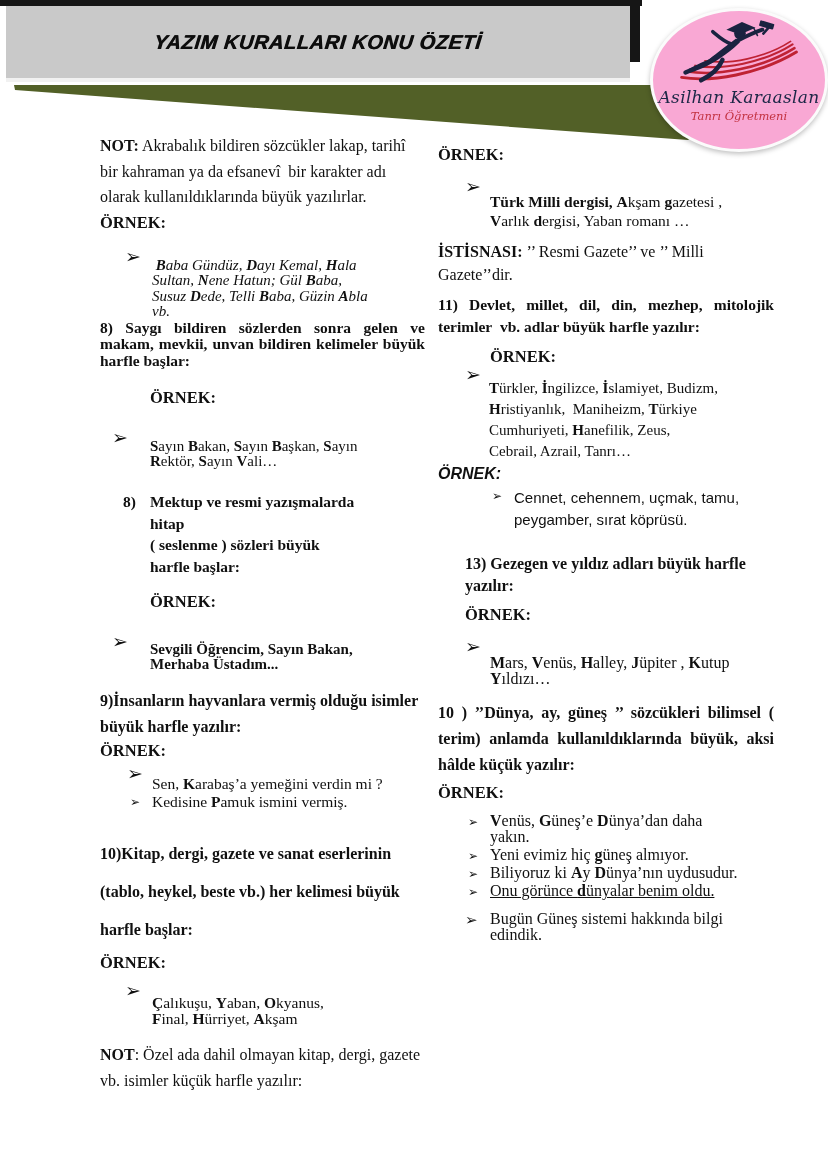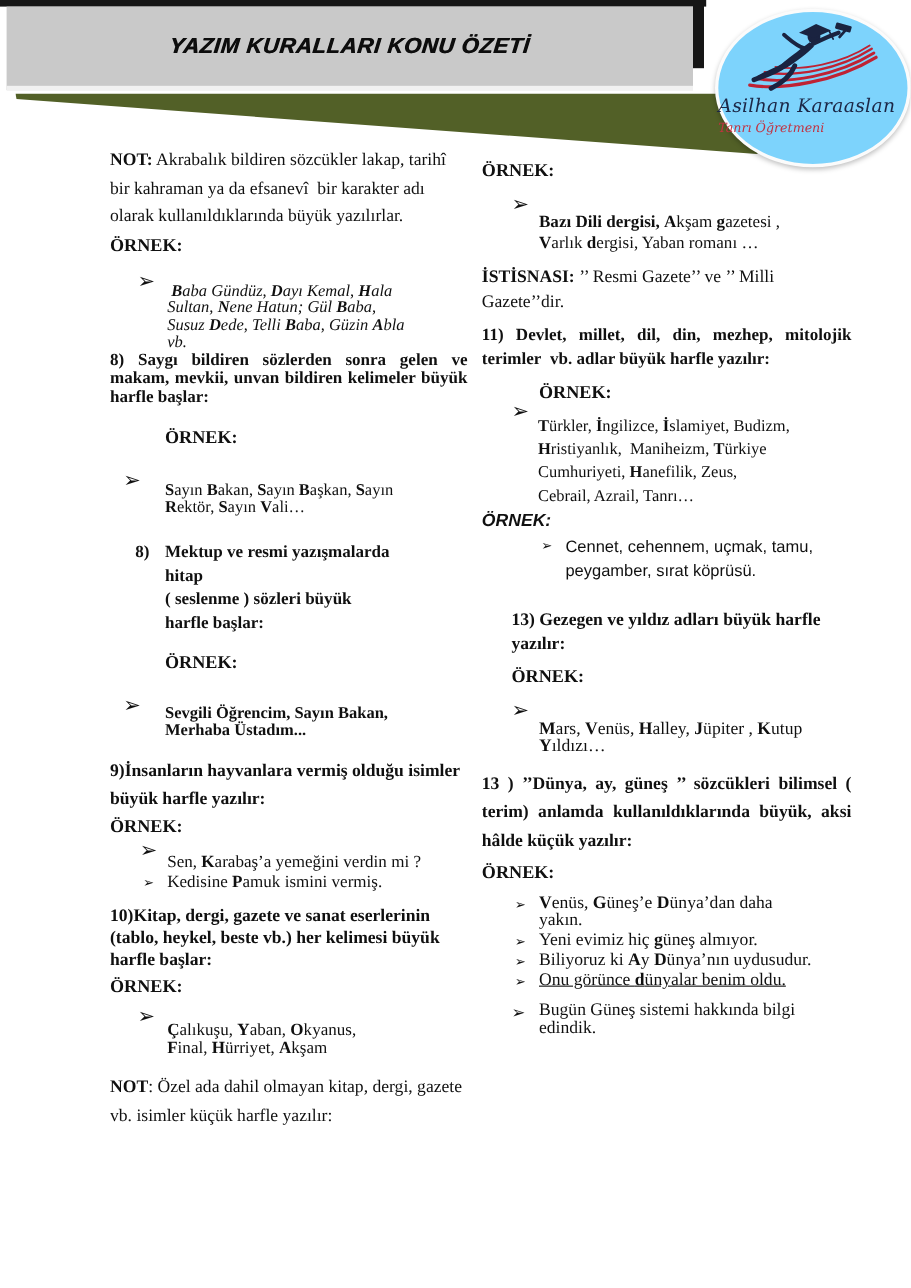--- a/index.html
+++ b/index.html
@@ -9,23 +9,23 @@
   
   .topbar{position:absolute;left:0;top:0;width:642px;height:6px;background:#161616;}
   .topstub{position:absolute;left:630px;top:0;width:10px;height:62px;background:#161616;}
   .titlebar{position:absolute;left:6px;top:6px;width:624px;height:72px;background:#c9c9c9;
             border-bottom:4px solid #f1f1f1;display:flex;align-items:center;justify-content:center;}
   .title{font-family:"Liberation Sans",sans-serif;font-style:italic;font-weight:700;
          font-size:20px;letter-spacing:.6px;color:#0d0d0d;transform:skewX(-6deg);
          text-shadow:.6px 0 #0d0d0d;}
   .greenband{position:absolute;left:0;top:0;width:828px;height:150px;background:#526027;
              clip-path:polygon(14px 85px,778px 85px,688px 140px,15px 90px);}
-  .logo{position:absolute;left:650px;top:8px;width:172px;height:138px;background:#7dd3fc;
+  .logo{position:absolute;left:650px;top:8px;width:172px;height:138px;background:#f9a8d4;
         border:3px solid #fbfbfb;border-radius:50%;box-shadow:0 2px 5px rgba(0,0,0,.25);
-        text-align:left;z-index:5;}
+        text-align:center;z-index:5;}
   .logo svg{display:block;margin:8px auto 0;}
   .logo-name{font-family:"DejaVu Serif",serif;font-style:italic;font-size:17px;
              color:#1c2746;margin-top:-4px;letter-spacing:.3px;}
   .logo-sub{font-family:"DejaVu Serif",serif;font-style:italic;font-size:11.5px;
             color:#c23240;margin-top:2px;}
 
   
   .col{position:absolute;font-size:16px;}
   .col1{left:100px;top:125px;width:325px;}
   .col2{left:438px;top:125px;width:336px;}
@@ -118,40 +118,40 @@
 
     <div class="bstack" style="margin-top:3px;">
       <span class="ar" style="left:27px;">➢</span>
       <div style="margin-left:52px;padding-top:11px;font-size:15.5px;line-height:18px;">Sen, <b>K</b>arabaş’a yemeğini verdin mi ?</div>
     </div>
     <div class="brow" style="margin-left:30px;">
       <span class="ar">➢</span>
       <div style="font-size:15.5px;line-height:18px;">Kedisine <b>P</b>amuk ismini vermiş.</div>
     </div>
 
-    <div class="b" style="margin-top:12px;line-height:20px;">10)Kitap, dergi, gazete ve sanat eserlerinin (tablo, heykel, beste vb.) her kelimesi büyük harfle başlar:</div>
+    <div class="b" style="margin-top:24px;line-height:38px;">10)Kitap, dergi, gazete ve sanat eserlerinin (tablo, heykel, beste vb.) her kelimesi büyük harfle başlar:</div>
 
     <div class="ornek" style="margin-top:4px;">ÖRNEK:</div>
 
     <div class="bstack" style="margin-top:8px;">
       <span class="ar" style="left:25px;">➢</span>
       <div style="margin-left:52px;padding-top:14px;font-size:15.5px;line-height:15.5px;"><b>Ç</b>alıkuşu, <b>Y</b>aban, <b>O</b>kyanus,<br><b>F</b>inal, <b>H</b>ürriyet, <b>A</b>kşam</div>
     </div>
 
     <div style="margin-top:16px;line-height:26px;"><b>NOT</b>: Özel ada dahil olmayan kitap, dergi, gazete vb. isimler küçük harfle yazılır:</div>
 
   </div>
 
   <div class="col col2">
 
     <div class="ornek" style="margin-top:20px;">ÖRNEK:</div>
 
     <div class="bstack" style="margin-top:12px;">
       <span class="ar" style="left:27px;">➢</span>
-      <div style="margin-left:52px;padding-top:16px;font-size:15.5px;line-height:18.5px;"><b>Bazı Dili dergisi,</b> <b>A</b>kşam <b>g</b>azetesi ,<br><b>V</b>arlık <b>d</b>ergisi, Yaban romanı …</div>
+      <div style="margin-left:52px;padding-top:16px;font-size:15.5px;line-height:18.5px;"><b>Türk Milli dergisi,</b> <b>A</b>kşam <b>g</b>azetesi ,<br><b>V</b>arlık <b>d</b>ergisi, Yaban romanı …</div>
     </div>
 
     <div style="margin-top:10px;font-size:16px;line-height:23px;"><b>İSTİSNASI:</b> ’’ Resmi Gazete’’ ve ’’ Milli Gazete’’dir.</div>
 
     <div class="b just" style="margin-top:8px;font-size:15.5px;line-height:21.5px;">11) Devlet, millet, dil, din, mezhep, mitolojik terimler&nbsp; vb. adlar büyük harfle yazılır:</div>
 
     <div class="ornek" style="margin-top:10px;margin-left:52px;">ÖRNEK:</div>
 
     <div class="bstack" style="margin-top:-2px;">
       <span class="ar" style="left:27px;">➢</span>
@@ -168,21 +168,21 @@
 
     <div class="b" style="margin-top:22px;margin-left:27px;font-size:16px;line-height:21.5px;">13) Gezegen ve yıldız adları büyük harfle yazılır:</div>
 
     <div class="ornek" style="margin-top:9px;margin-left:27px;">ÖRNEK:</div>
 
     <div class="bstack" style="margin-top:12px;">
       <span class="ar" style="left:27px;">➢</span>
       <div style="margin-left:52px;padding-top:18px;font-size:16px;line-height:15.5px;"><b>M</b>ars, <b>V</b>enüs, <b>H</b>alley, <b>J</b>üpiter , <b>K</b>utup<br><b>Y</b>ıldızı…</div>
     </div>
 
-    <div class="b just" style="margin-top:14px;font-size:16px;line-height:26px;">13 ) ’’Dünya, ay, güneş ’’ sözcükleri bilimsel ( terim) anlamda kullanıldıklarında büyük, aksi hâlde küçük yazılır:</div>
+    <div class="b just" style="margin-top:14px;font-size:16px;line-height:26px;">10 ) ’’Dünya, ay, güneş ’’ sözcükleri bilimsel ( terim) anlamda kullanıldıklarında büyük, aksi hâlde küçük yazılır:</div>
 
     <div class="ornek" style="margin-top:5px;">ÖRNEK:</div>
 
     <div style="margin-top:10px;">
       <div class="brow" style="margin-left:30px;">
         <span class="ar">➢</span>
         <div style="font-size:16px;line-height:16px;"><b>V</b>enüs, <b>G</b>üneş’e <b>D</b>ünya’dan daha<br>yakın.</div>
       </div>
       <div class="brow" style="margin-left:30px;margin-top:2px;">
         <span class="ar">➢</span>

